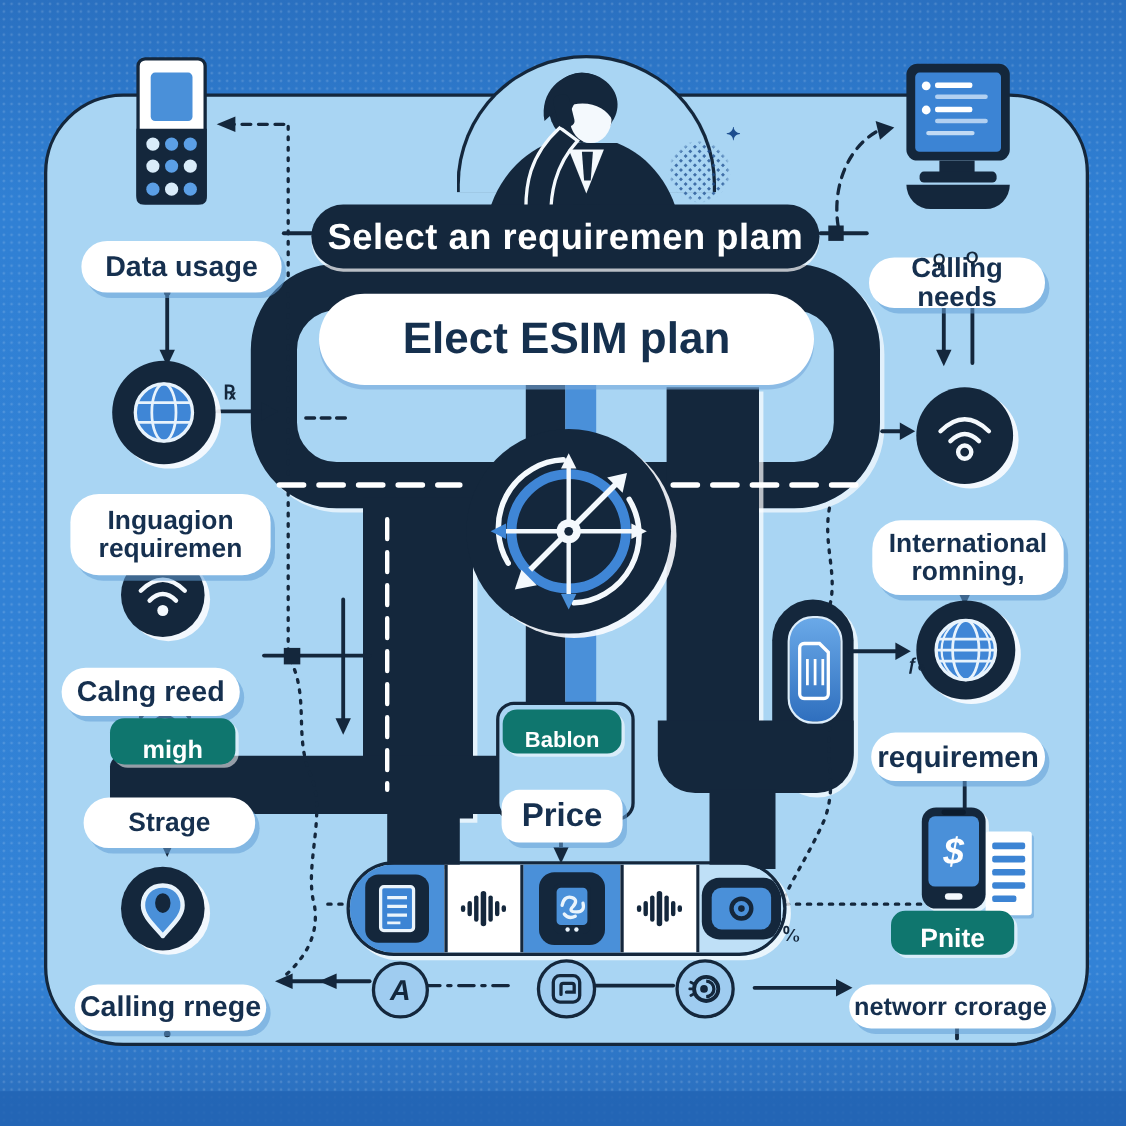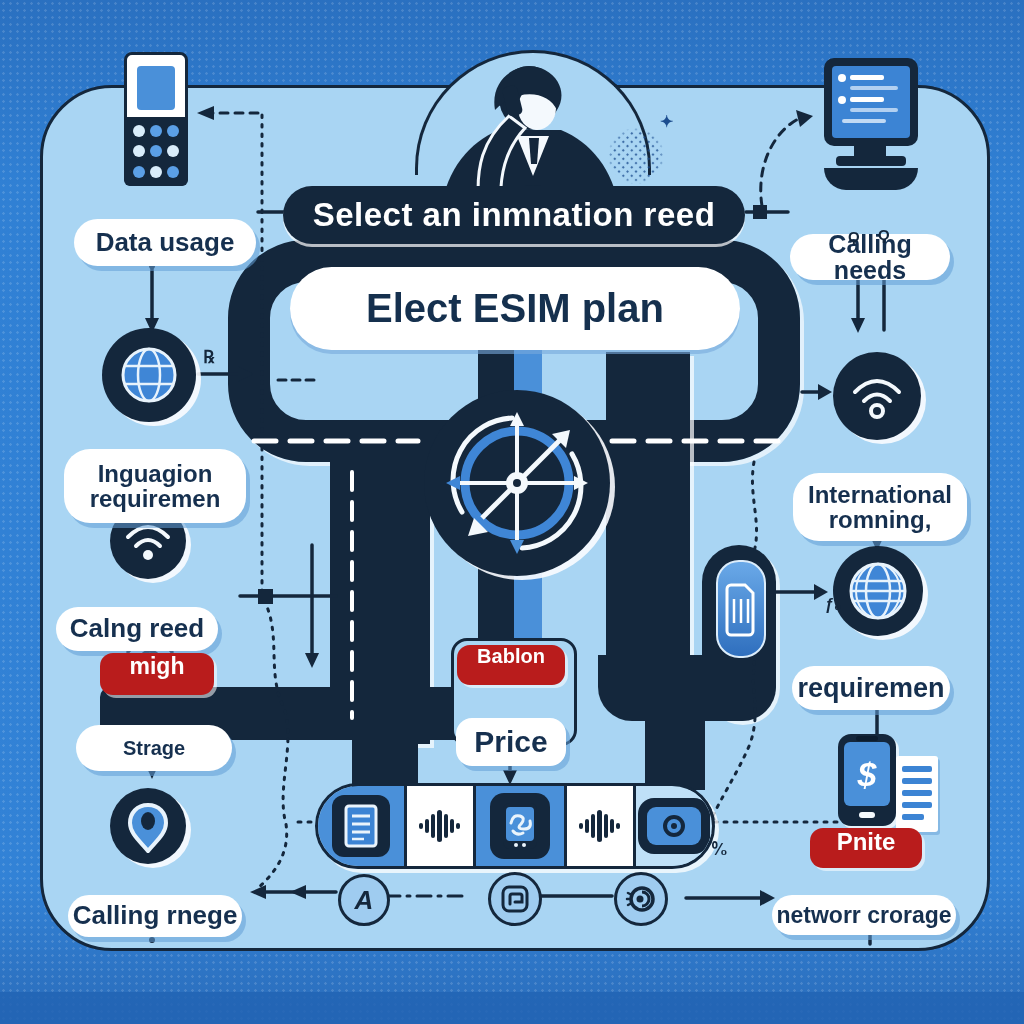--- a/index.html
+++ b/index.html
@@ -31,21 +31,21 @@
     box-shadow:4px 4px 0 rgba(255,255,255,.65);
   }
   .hl{box-shadow:4px 4px 0 rgba(255,255,255,.7);}
   
   .pill{
     background:#fff;border-radius:999px;display:flex;align-items:center;justify-content:center;
     font-weight:700;color:#16304f;text-align:center;
     box-shadow:4px 5px 0 rgba(98,158,214,.55);line-height:1.05;margin-top:29px;
   }
   .dark-pill{
-    background:#b91c1c;color:#fff;display:flex;align-items:flex-start;justify-content:center;
+    background:#0f766e;color:#fff;display:flex;align-items:flex-end;justify-content:center;
     font-weight:700;border-radius:13px;box-shadow:3px 3px 0 rgba(255,255,255,.55);
   }
   .title-pill{
     left:283px;top:186px;width:462px;height:58px;border-radius:30px;
     background:#14273c;color:#fff;display:flex;align-items:center;justify-content:center;
     font-size:33px;font-weight:700;letter-spacing:.5px;
     box-shadow:0 3px 0 rgba(255,255,255,.7);
   }
   .plan-pill{
     left:290px;top:267px;width:450px;height:83px;border-radius:42px;background:#fff;
@@ -202,21 +202,21 @@
     <polygon points="36,86 22,93 36,100" fill="#3f86d6"></polygon>
     <polygon points="150,86 164,93 150,100" fill="#f4f9fd"></polygon>
     <polygon points="128,44 146,40 142,58" fill="#f4f9fd"></polygon>
     <polygon points="64,142 44,146 50,128" fill="#f4f9fd"></polygon>
     <circle cx="93" cy="93" r="11" fill="#f4f9fd"></circle>
     <circle cx="93" cy="93" r="4" fill="#14273c"></circle>
   </svg>
 </div>
 
 <div class="abs title-pill" style="z-index:7;">
-  <span>Select an inmnation reed</span>
+  <span>Select an requiremen plam</span>
 </div>
 <div class="abs plan-pill" style="z-index:7;text-align:right;">
   <span>Elect ESIM plan</span>
 </div>
 
 <div class="abs box-outline" style="left:451px;top:638px;width:120px;height:102px;z-index:7;"></div>
 <div class="abs dark-pill" style="left:457px;top:645px;width:108px;height:40px;font-size:20px;z-index:8;">
   <span>Bablon</span>
 </div>
 <div class="abs pill" style="left:456px;top:689px;width:110px;height:48px;font-size:30px;border-radius:16px;z-index:8;">
@@ -263,21 +263,21 @@
   </svg>
 </div>
 
 <div class="abs pill" style="left:56px;top:578px;width:162px;height:44px;font-size:26px;z-index:7;">
   <span>Calng reed</span>
 </div>
 
 <div class="abs dark-pill" style="left:100px;top:653px;width:114px;height:42px;font-size:23px;z-index:7;">
   <span>migh</span>
 </div>
-<div class="abs pill" style="left:76px;top:696px;width:156px;height:46px;font-size:20px;z-index:7;">
+<div class="abs pill" style="left:76px;top:696px;width:156px;height:46px;font-size:24px;z-index:7;">
   <span>Strage</span>
 </div>
 
 <div class="abs circle" style="left:110px;top:788px;width:76px;height:76px;z-index:6;">
   <svg width="46" height="54" viewBox="-23 -24 46 54">
     <path d="M0,-18 C11,-18 18,-10 18,0 C18,11 7,19 0,28 C-7,19 -18,11 -18,0 C-18,-10 -11,-18 0,-18 Z" fill="#4a90d9" stroke="#e8f3fc" stroke-width="4"></path>
     <ellipse cx="0" cy="-2" rx="7" ry="9" fill="#14273c"></ellipse>
   </svg>
 </div>
 

